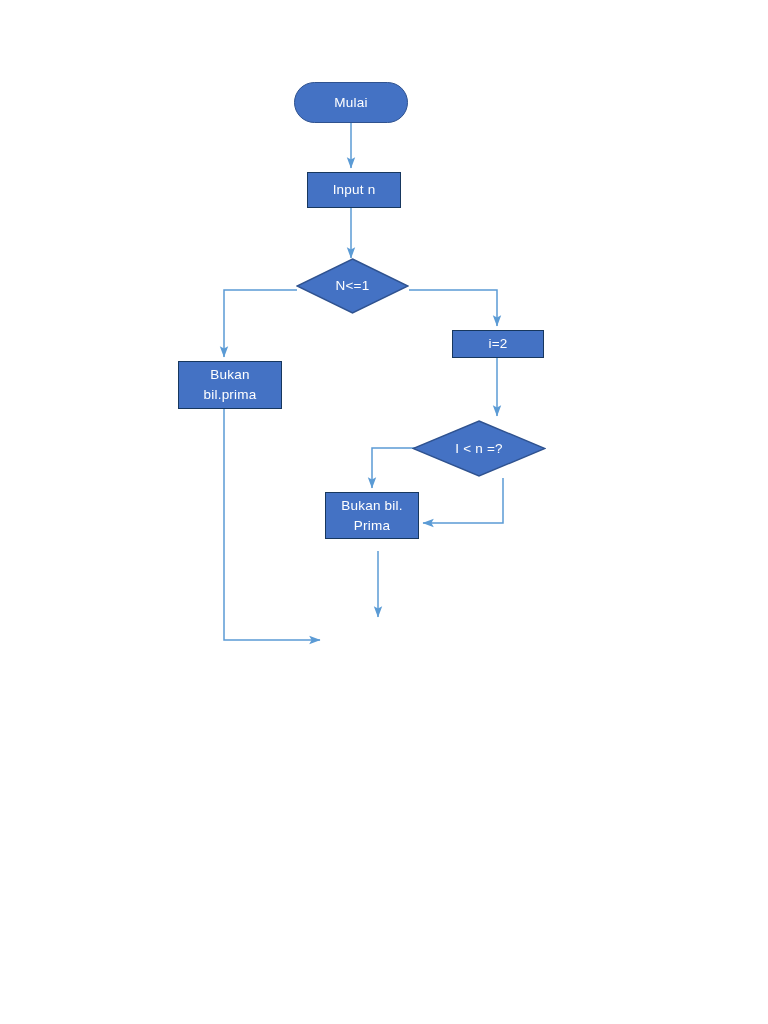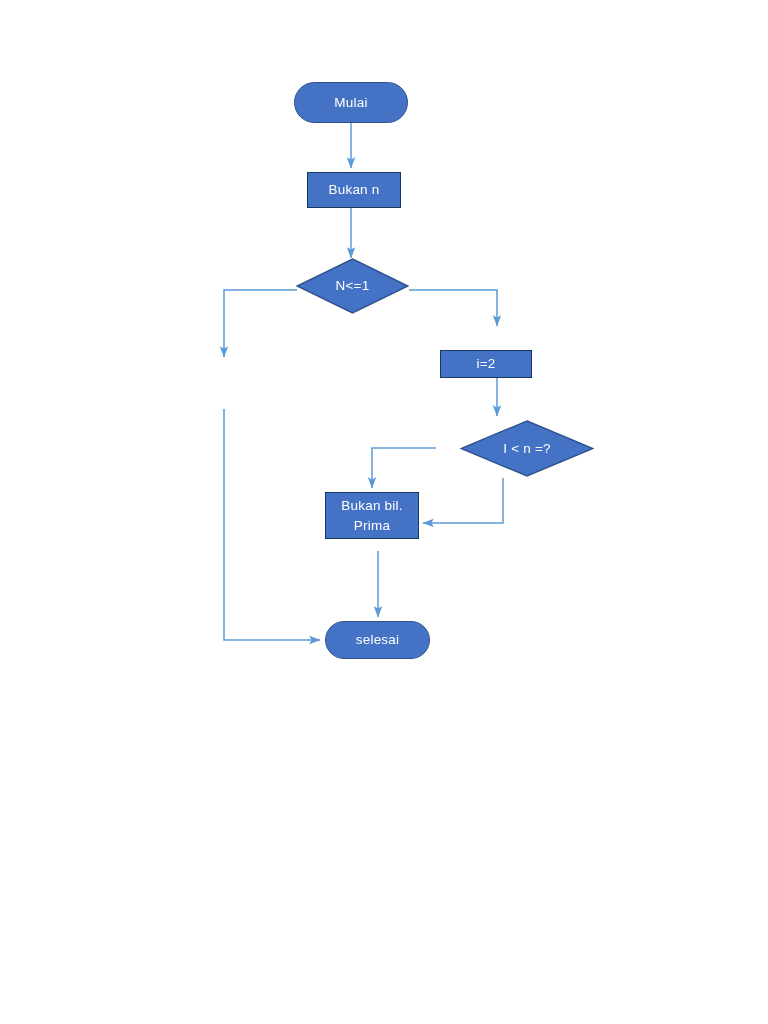--- a/index.html
+++ b/index.html
@@ -98,44 +98,45 @@
 
       <path d="M224,409 L224,640 L320,640"></path>
     </g>
   </svg>
 
   <div class="node terminator" style="left:294px; top:82px; width:114px; height:41px;">
     <span class="label">Mulai</span>
   </div>
 
   <div class="node process" style="left:307px; top:172px; width:94px; height:36px;">
-    <span class="label">Bukan n</span>
+    <span class="label">Input n</span>
   </div>
 
   <div class="node decision" style="left:296px; top:258px; width:113px; height:56px;">
     <svg class="dia-shape" viewBox="0 0 113 56" preserveAspectRatio="none">
       <polygon points="56.5,1 112,28 56.5,55 1,28" fill="#4472c4" stroke="#2f528f" stroke-width="1.4"></polygon>
     </svg>
     <span class="label">N&lt;=1</span>
   </div>
 
+  <div class="node process" style="left:178px; top:361px; width:104px; height:48px;">
+    <span class="label">Bukan
+bil.prima</span>
+  </div>
 
-  <div class="node process" style="left:440px; top:330px; width:92px; height:28px;margin-top:20px;">
+  <div class="node process" style="left:452px; top:330px; width:92px; height:28px;">
     <span class="label">i=2</span>
   </div>
 
-  <div class="node decision" style="left:460px; top:420px; width:134px; height:57px;text-align:right;">
+  <div class="node decision" style="left:412px; top:420px; width:134px; height:57px;text-align:right;">
     <svg class="dia-shape" viewBox="0 0 134 57" preserveAspectRatio="none">
       <polygon points="67,1 133,28.5 67,56 1,28.5" fill="#4472c4" stroke="#2f528f" stroke-width="1.4"></polygon>
     </svg>
     <span class="label">I &lt; n =?</span>
   </div>
 
   <div class="node process" style="left:325px; top:492px; width:94px; height:47px;">
     <span class="label">Bukan bil.
 Prima</span>
   </div>
 
-  <div class="node terminator" style="left:325px; top:621px; width:105px; height:38px;">
-    <span class="label">selesai</span>
-  </div>
 
 </div>
 
 </body></html>

